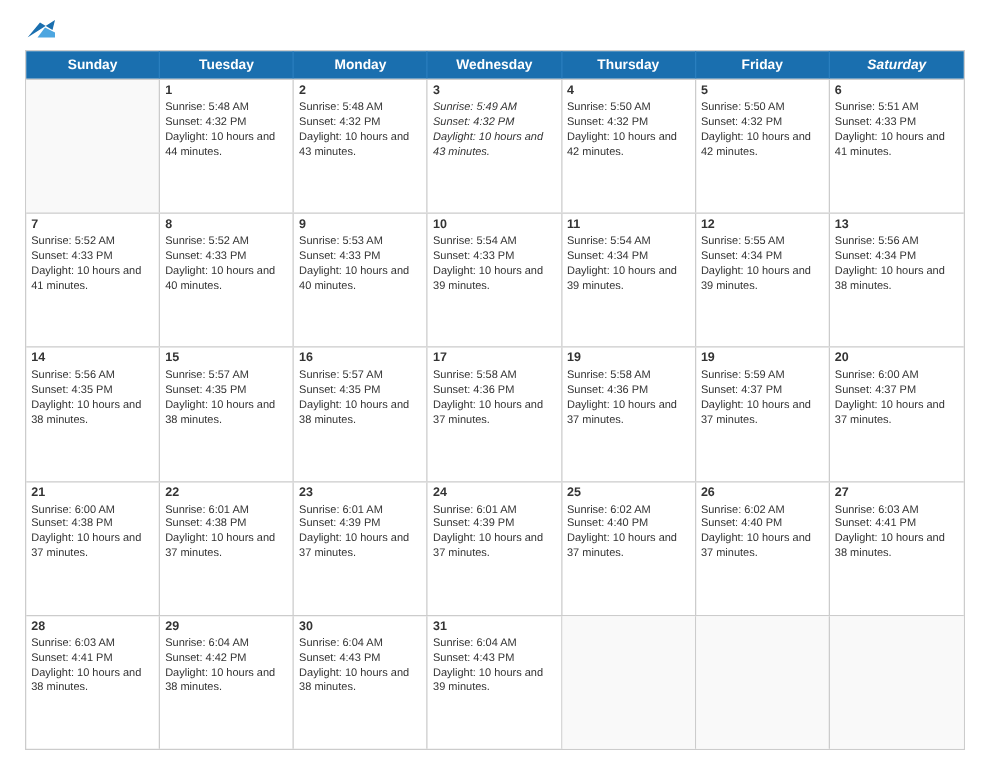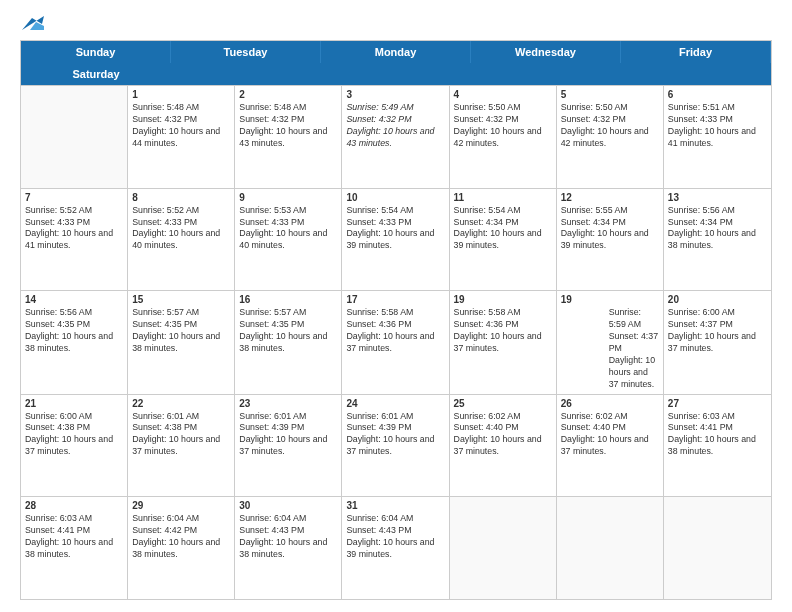--- a/index.html
+++ b/index.html
@@ -49,32 +49,32 @@
       color: #444;
     }
     .calendar {
       flex: 1;
       display: flex;
       flex-direction: column;
       border: 1px solid #ccc;
     }
     .cal-header-row {
       display: grid;
-      grid-template-columns: repeat(5, 1fr);
+      grid-template-columns: repeat(7, 1fr);
       background: #1a6faf;
     }
     .cal-header-cell {
       color: #fff;
       font-size: 11px;
       font-weight: bold;
       padding: 5px 4px;
       text-align: center;
       border-right: 1px solid #2a7fbf;
     }
-    .cal-header-cell:last-child { border-right: none; }
+    .cal-header-cell:last-child { border-right: none; font-style: italic; }
     .cal-body {
       flex: 1;
       display: flex;
       flex-direction: column;
     }
     .cal-week {
       display: grid;
       grid-template-columns: repeat(7, 1fr);
       flex: 1;
       border-top: 1px solid #ccc;
@@ -121,20 +121,21 @@
       <h2></h2>
     </div>
   </div>
 
   <div class="calendar">
     <div class="cal-header-row" id="cal-header">
         <div class="cal-header-cell">Sunday</div>
         <div class="cal-header-cell">Tuesday</div>
         <div class="cal-header-cell">Monday</div>
         <div class="cal-header-cell">Wednesday</div>
+        <div class="cal-header-cell">Thursday</div>
         <div class="cal-header-cell">Friday</div>
         <div class="cal-header-cell">Saturday</div>
       </div>
     <div class="cal-body" id="cal-body">
         <div class="cal-week">
           <div class="cal-cell empty"></div>
           <div class="cal-cell">
             <span class="day-number">1</span>
             <div class="day-info" style="white-space: pre-line;">Sunrise: 5:48 AM
 Sunset: 4:32 PM
@@ -241,21 +242,21 @@
 Daylight: 10 hours and 37 minutes.</div>
           </div>
           <div class="cal-cell">
             <span class="day-number">19</span>
             <div class="day-info" style="white-space: pre-line;">Sunrise: 5:58 AM
 Sunset: 4:36 PM
 Daylight: 10 hours and 37 minutes.</div>
           </div>
           <div class="cal-cell">
             <span class="day-number">19</span>
-            <div class="day-info" style="white-space: pre-line; margin-left: 48px;">Sunrise: 5:59 AM
+            <div class="day-info" style="white-space: pre-line;">Sunrise: 5:59 AM
 Sunset: 4:37 PM
 Daylight: 10 hours and 37 minutes.</div>
           </div>
           <div class="cal-cell">
             <span class="day-number">20</span>
             <div class="day-info" style="white-space: pre-line;">Sunrise: 6:00 AM
 Sunset: 4:37 PM
 Daylight: 10 hours and 37 minutes.</div>
           </div>
         </div>

